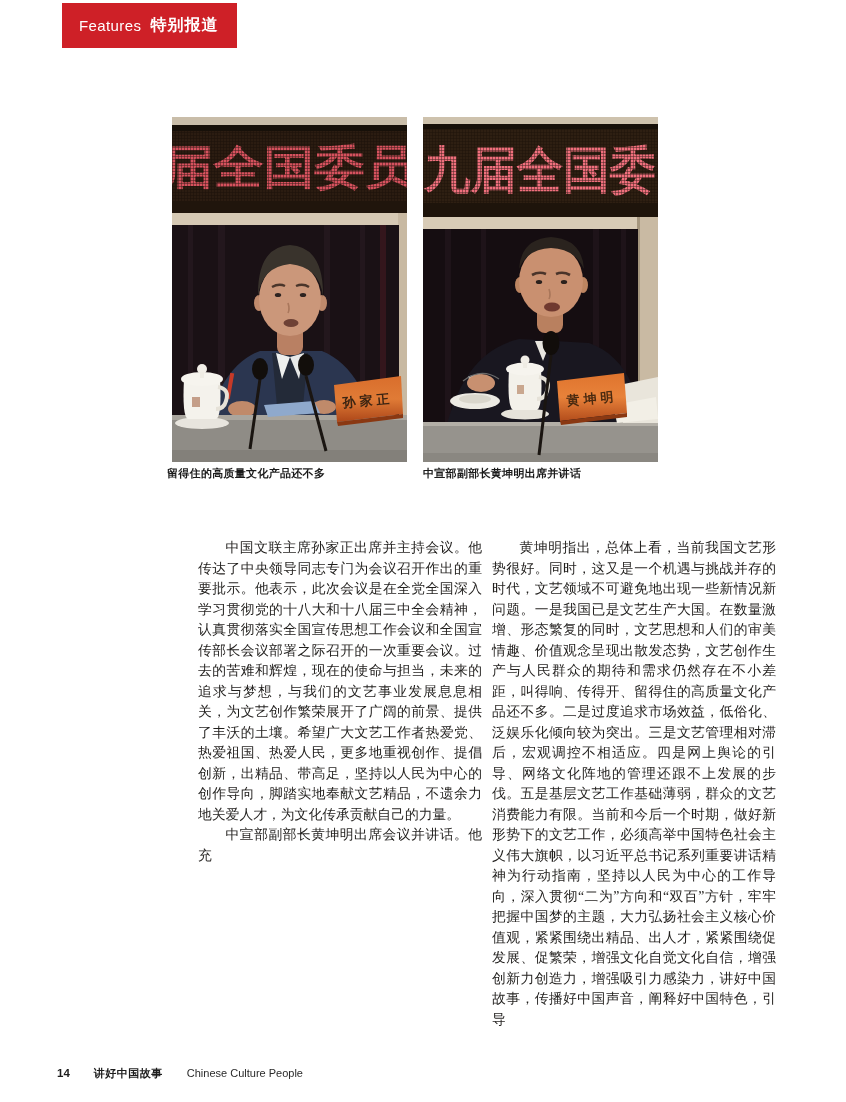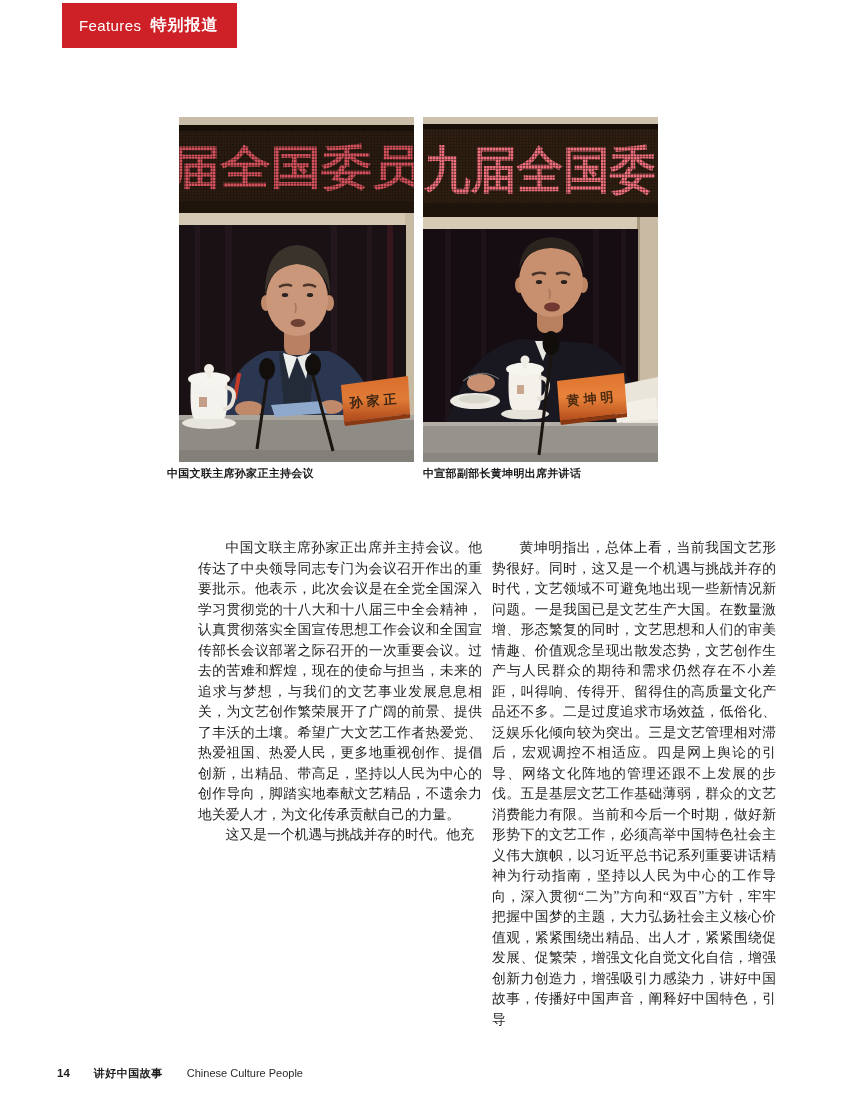--- a/index.html
+++ b/index.html
@@ -14,21 +14,21 @@
   .badge{
     position:absolute;left:62px;top:3px;width:175px;height:45px;
     background:#ce2027;color:#ffffff;
     display:flex;align-items:center;padding-left:17px;box-sizing:border-box;gap:9px;
   }
   .badge .en{font-size:15px;font-weight:400;letter-spacing:.4px;}
   .badge .cn{font-size:16px;font-weight:700;letter-spacing:1px;}
   
   .photo{position:absolute;top:117px;width:235px;height:345px;}
   .photo svg{display:block;width:235px;height:345px;}
-  #photo-left{left:179px;}
+  #photo-left{left:172px;}
   #photo-right{left:423px;}
   .caption{
     position:absolute;top:466px;width:235px;
     font-size:11px;font-weight:700;color:#1a1a1a;letter-spacing:.3px;
   }
   #caption-left{left:167px;}
   #caption-right{left:423px;}
   
   .col{
     position:absolute;top:538px;width:284px;
@@ -243,26 +243,26 @@
       </g>
 
       <g>
         <path d="M134 264 L201 256 L204 296 L137 304 Z" fill="url(#plateR)"></path>
         <path d="M137 304 L204 296 L204 300 L138 308 Z" fill="#8a3812"></path>
         <text x="169" y="286" text-anchor="middle" font-size="13" font-weight="bold" letter-spacing="4" font-family="Liberation Serif, serif" fill="#4a2a10" transform="rotate(-5 169 282)">黄坤明</text>
       </g>
     </svg>
   </figure>
 
-  <div class="caption" id="caption-left">中国文联主席孙家正主持会议</div>
+  <div class="caption" id="caption-left">留得住的高质量文化产品还不多</div>
   <div class="caption" id="caption-right">中宣部副部长黄坤明出席并讲话</div>
 
   <div class="col" id="col-1">
     <p>中国文联主席孙家正出席并主持会议。他传达了中央领导同志专门为会议召开作出的重要批示。他表示，此次会议是在全党全国深入学习贯彻党的十八大和十八届三中全会精神，认真贯彻落实全国宣传思想工作会议和全国宣传部长会议部署之际召开的一次重要会议。过去的苦难和辉煌，现在的使命与担当，未来的追求与梦想，与我们的文艺事业发展息息相关，为文艺创作繁荣展开了广阔的前景、提供了丰沃的土壤。希望广大文艺工作者热爱党、热爱祖国、热爱人民，更多地重视创作、提倡创新，出精品、带高足，坚持以人民为中心的创作导向，脚踏实地奉献文艺精品，不遗余力地关爱人才，为文化传承贡献自己的力量。</p>
-    <p>这又是一个机遇与挑战并存的时代。他充</p>
+    <p>中宣部副部长黄坤明出席会议并讲话。他充</p>
   </div>
   <div class="col" id="col-2">
     <p>黄坤明指出，总体上看，当前我国文艺形势很好。同时，这又是一个机遇与挑战并存的时代，文艺领域不可避免地出现一些新情况新问题。一是我国已是文艺生产大国。在数量激增、形态繁复的同时，文艺思想和人们的审美情趣、价值观念呈现出散发态势，文艺创作生产与人民群众的期待和需求仍然存在不小差距，叫得响、传得开、留得住的高质量文化产品还不多。二是过度追求市场效益，低俗化、泛娱乐化倾向较为突出。三是文艺管理相对滞后，宏观调控不相适应。四是网上舆论的引导、网络文化阵地的管理还跟不上发展的步伐。五是基层文艺工作基础薄弱，群众的文艺消费能力有限。当前和今后一个时期，做好新形势下的文艺工作，必须高举中国特色社会主义伟大旗帜，以习近平总书记系列重要讲话精神为行动指南，坚持以人民为中心的工作导向，深入贯彻“二为”方向和“双百”方针，牢牢把握中国梦的主题，大力弘扬社会主义核心价值观，紧紧围绕出精品、出人才，紧紧围绕促发展、促繁荣，增强文化自觉文化自信，增强创新力创造力，增强吸引力感染力，讲好中国故事，传播好中国声音，阐释好中国特色，引导</p>
   </div>
 
   <div class="footer">
     <span class="num">14</span>
     <span class="cn">讲好中国故事</span>
     <span class="en">Chinese Culture People</span>
   </div>

